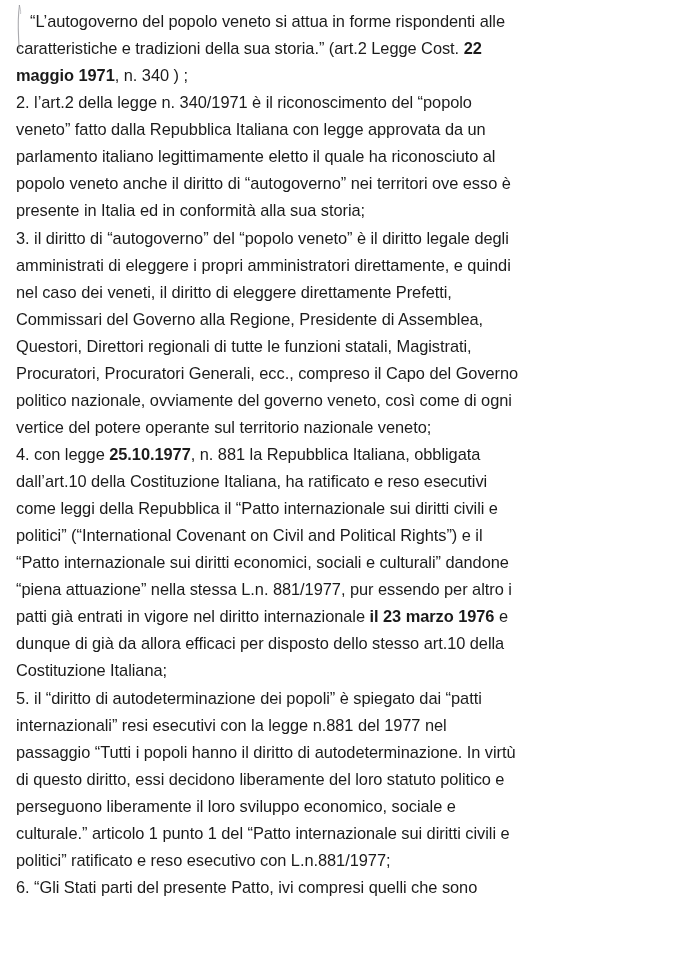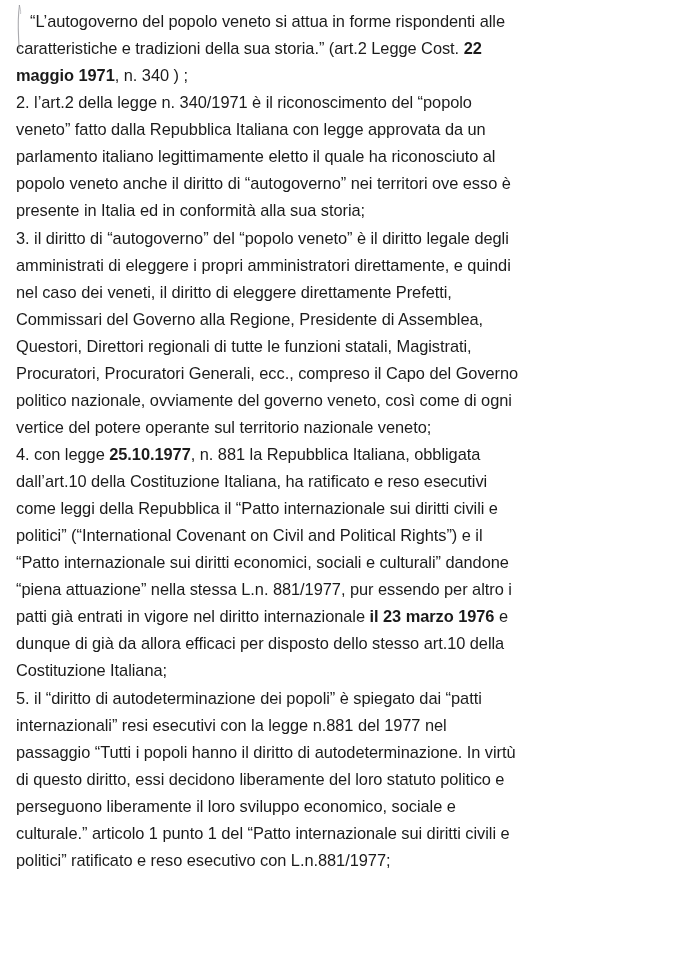--- a/index.html
+++ b/index.html
@@ -60,15 +60,16 @@
       <path d="M4.2 1 C5.4 4, 5.8 7, 5.6 10" stroke="#8d8d93" stroke-width="1" fill="none" opacity="0.5"></path>
     </svg>
   </div>
 
   <div class="doc-body" id="doc-body">
       <div class="para"><span class="lead-quote">“L’autogoverno del popolo veneto si attua in forme rispondenti alle caratteristiche e tradizioni della sua storia.” (art.2 Legge Cost. </span><span class="b">22 maggio 1971</span><span>, n. 340 ) ;</span></div>
       <div class="para"><span>2. l’art.2 della legge n. 340/1971 è il riconoscimento del “popolo veneto” fatto dalla Repubblica Italiana con legge approvata da un parlamento italiano legittimamente eletto il quale ha riconosciuto al popolo veneto anche il diritto di “autogoverno” nei territori ove esso è presente in Italia ed in conformità alla sua storia;</span></div>
       <div class="para"><span>3. il diritto di “autogoverno” del “popolo veneto” è il diritto legale degli amministrati di eleggere i propri amministratori direttamente, e quindi nel caso dei veneti, il diritto di eleggere direttamente Prefetti, Commissari del Governo alla Regione, Presidente di Assemblea, Questori, Direttori regionali di tutte le funzioni statali, Magistrati, Procuratori, Procuratori Generali, ecc., compreso il Capo del Governo politico nazionale, ovviamente del governo veneto, così come di ogni vertice del potere operante sul territorio nazionale veneto;</span></div>
       <div class="para"><span>4. con legge </span><span class="b">25.10.1977</span><span>, n. 881 la Repubblica Italiana, obbligata dall’art.10 della Costituzione Italiana, ha ratificato e reso esecutivi come leggi della Repubblica il “Patto internazionale sui diritti civili e politici” (“International Covenant on Civil and Political Rights”) e il “Patto internazionale sui diritti economici, sociali e culturali” dandone “piena attuazione” nella stessa L.n. 881/1977, pur essendo per altro i patti già entrati in vigore nel diritto internazionale </span><span class="b">il 23 marzo 1976</span><span> e dunque di già da allora efficaci per disposto dello stesso art.10 della Costituzione Italiana;</span></div>
       <div class="para"><span>5. il “diritto di autodeterminazione dei popoli” è spiegato dai “patti internazionali” resi esecutivi con la legge n.881 del 1977 nel passaggio “Tutti i popoli hanno il diritto di autodeterminazione. In virtù di questo diritto, essi decidono liberamente del loro statuto politico e perseguono liberamente il loro sviluppo economico, sociale e culturale.” articolo 1 punto 1 del “Patto internazionale sui diritti civili e politici” ratificato e reso esecutivo con L.n.881/1977;</span></div>
+      <div class="para"><span>6. “Gli Stati parti del presente Patto, ivi compresi quelli che sono</span></div>
     </div>
 
 </div>
 
 </body></html>

